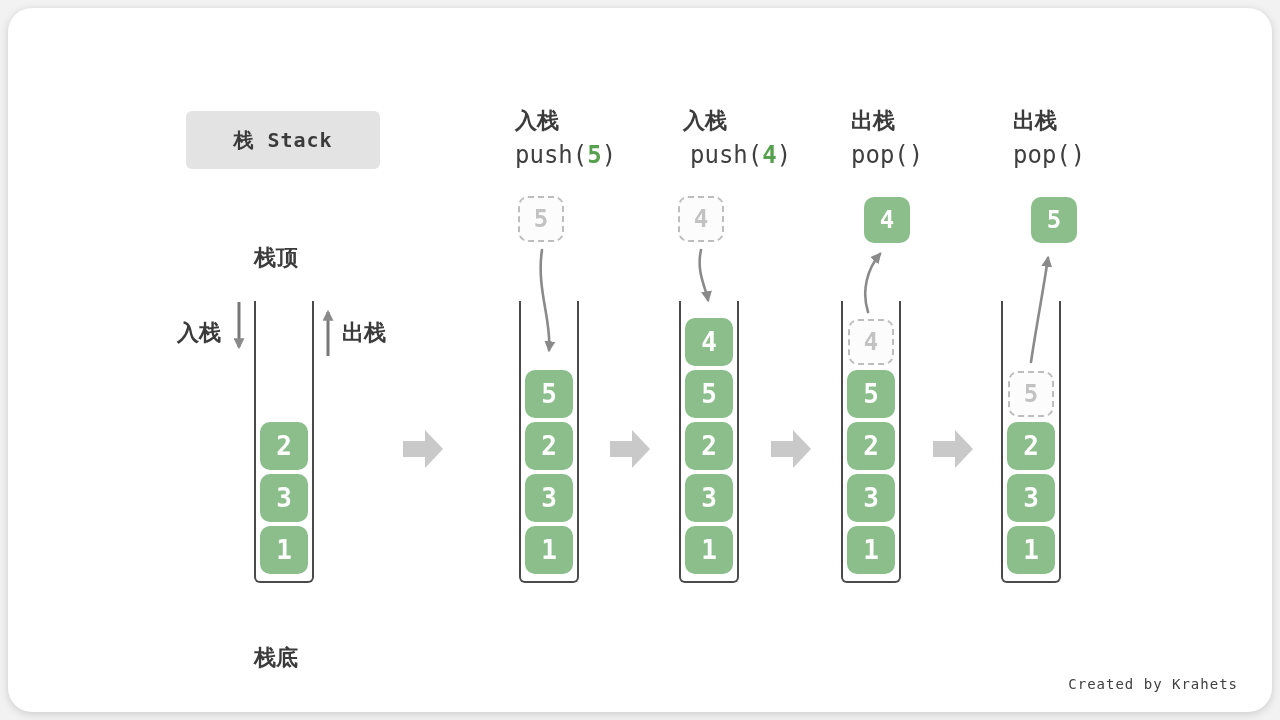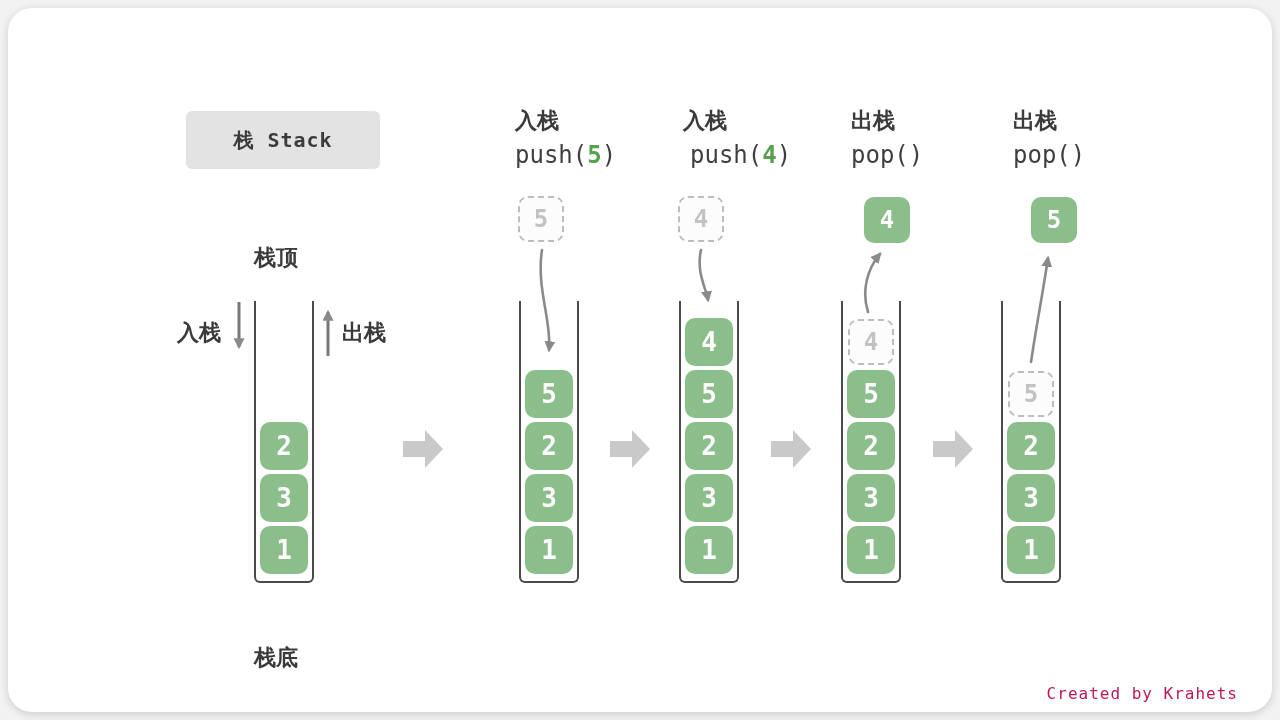--- a/index.html
+++ b/index.html
@@ -88,24 +88,23 @@
   }
   .float-box.dashed { background: #fcfcfc; border: 2px dashed #bdbdbd; color: #c2c2c2; }
   .float-box.solid { background: #8cbe8c; color: #ffffff; }
 
   .arrows-svg { position: absolute; left: 0; top: 0; pointer-events: none; }
 
   .watermark {
     position: absolute;
     right: 42px; top: 676px;
     font-family: "DejaVu Sans Mono", monospace;
-    font-size: 16px;
-    color: #be185d;
+    font-size: 14px;
+    color: #404040;
     letter-spacing: 1px;
-    margin-top: 8px;
   }
   .center60 { width: 60px; text-align: left; }
 </style>
 </head>
 <body>
 
 <div class="card"></div>
 
 <div class="canvas">
 

